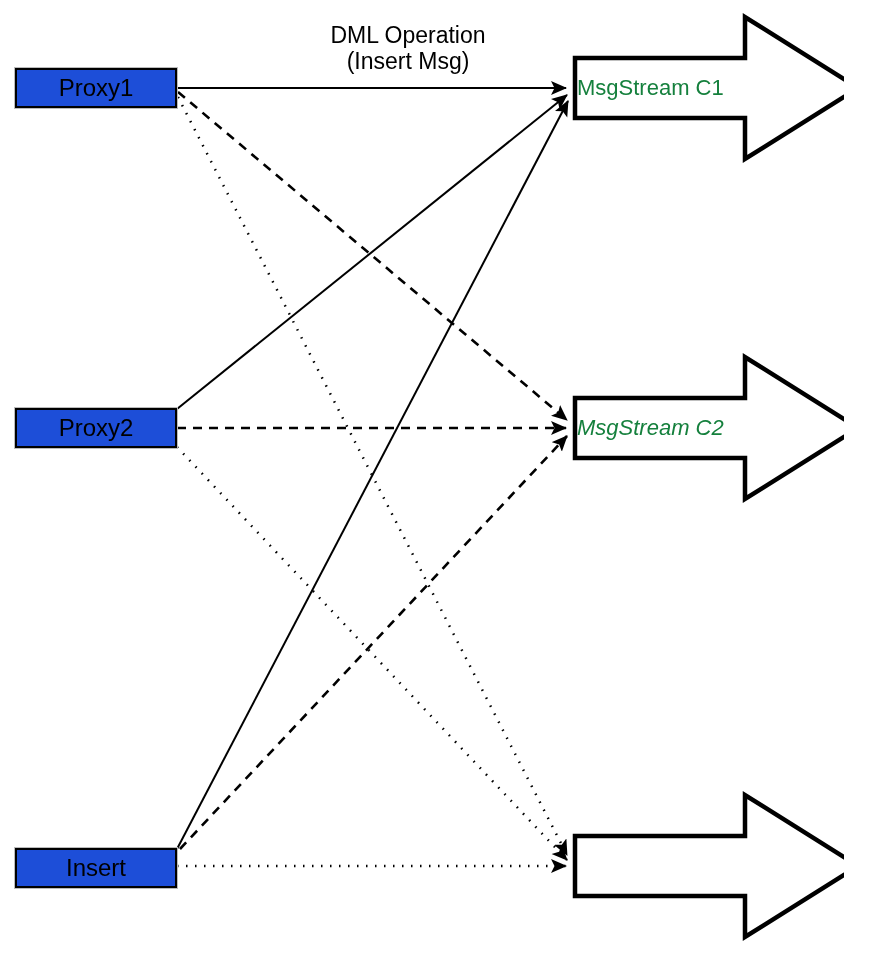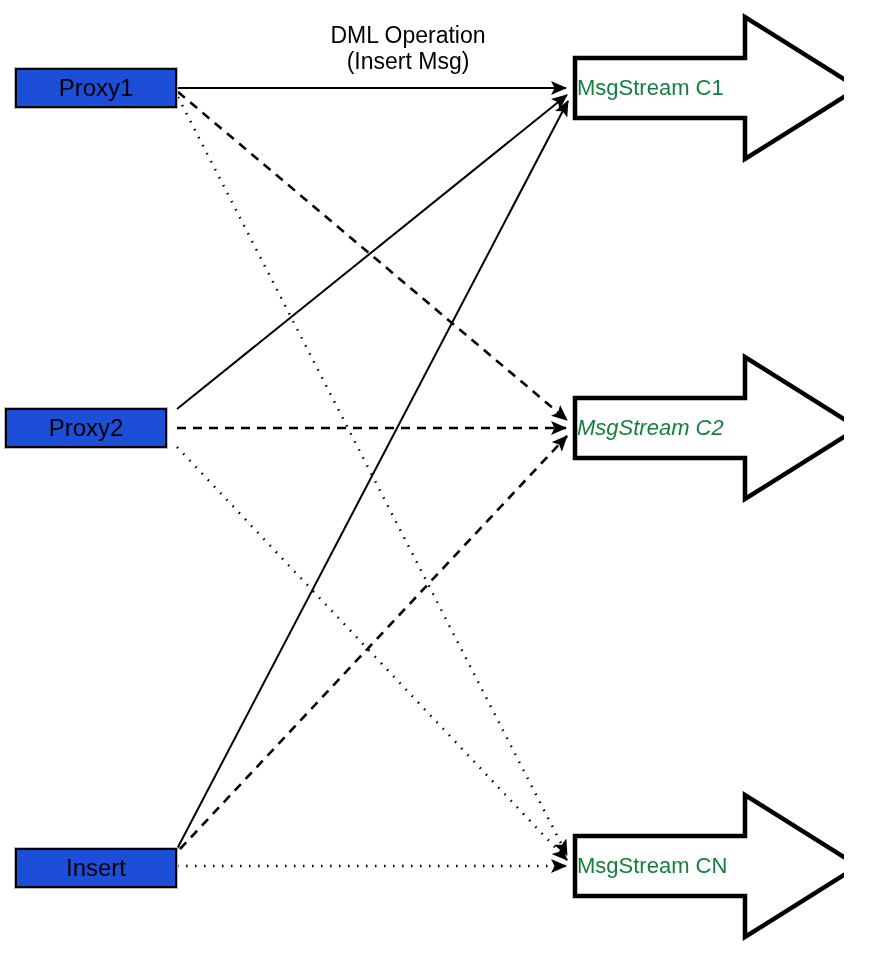--- a/index.html
+++ b/index.html
@@ -40,21 +40,21 @@
     border: 2px solid #000000;
     background: #1d4ed8;
     display: flex;
     align-items: center;
     justify-content: center;
     font-size: 24px;
     color: #000000;
     box-shadow: 0 0 0 1px #bbbbbb;
   }
   #proxy1-node { left: 15px; top: 68px; }
-  #proxy2-node { left: 5px; top: 408px; }
+  #proxy2-node { left: 15px; top: 408px; }
   #proxyk-node { left: 15px; top: 848px; }
   .stream-label {
     position: absolute;
     left: 577px;
     width: 280px;
     height: 30px;
     line-height: 30px;
     text-align: left;
     font-size: 22px;
     color: #15803d;
@@ -113,15 +113,14 @@
   </div>
   <div class="proxy-box" id="proxy2-node">
     <span>Proxy2</span>
   </div>
   <div class="proxy-box" id="proxyk-node">
     <span>Insert</span>
   </div>
 
   <div class="stream-label" id="stream-c1-label">MsgStream C1</div>
   <div class="stream-label" id="stream-c2-label">MsgStream C2</div>
-  <div class="stream-label" id="stream-cn-label">MsgStream CN</div>
 
 </div>
 
 </body></html>

